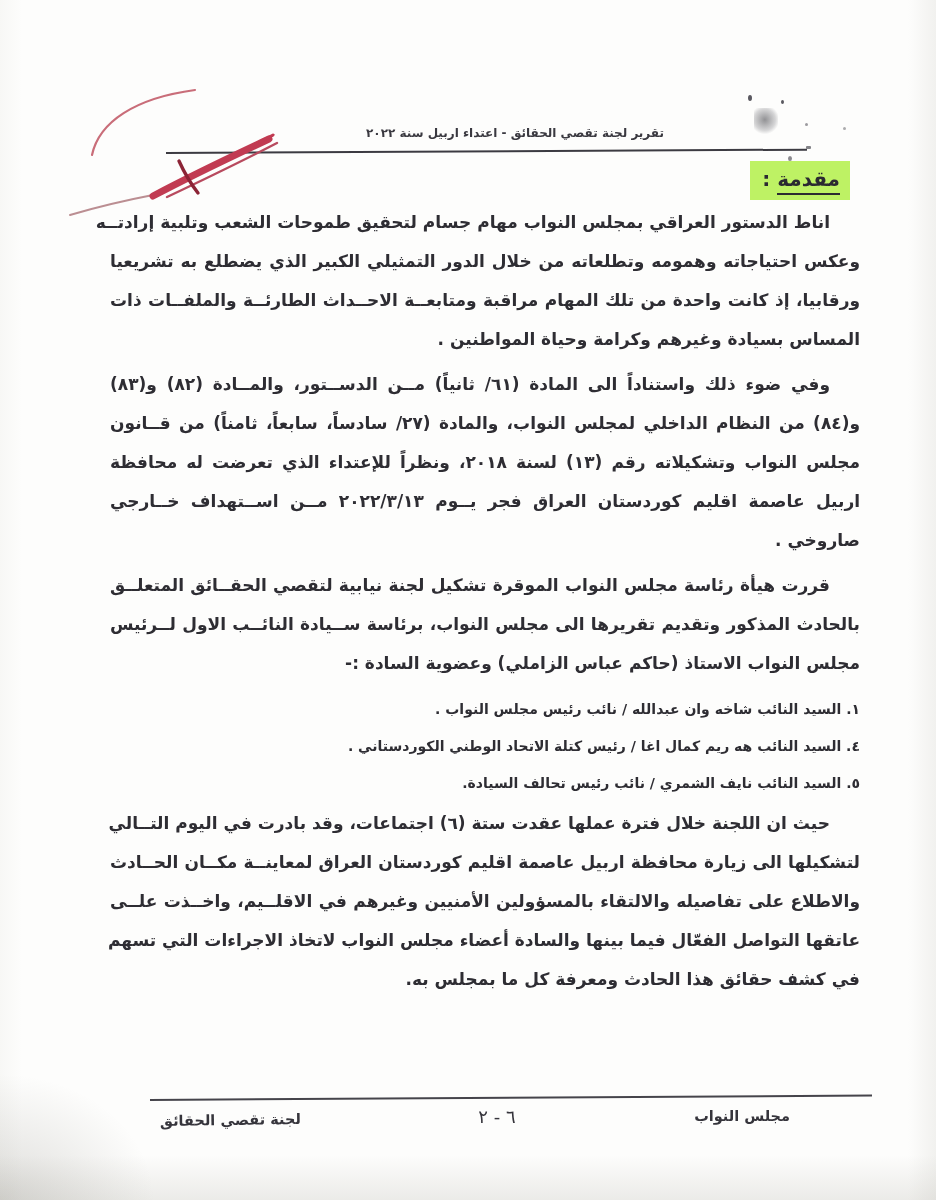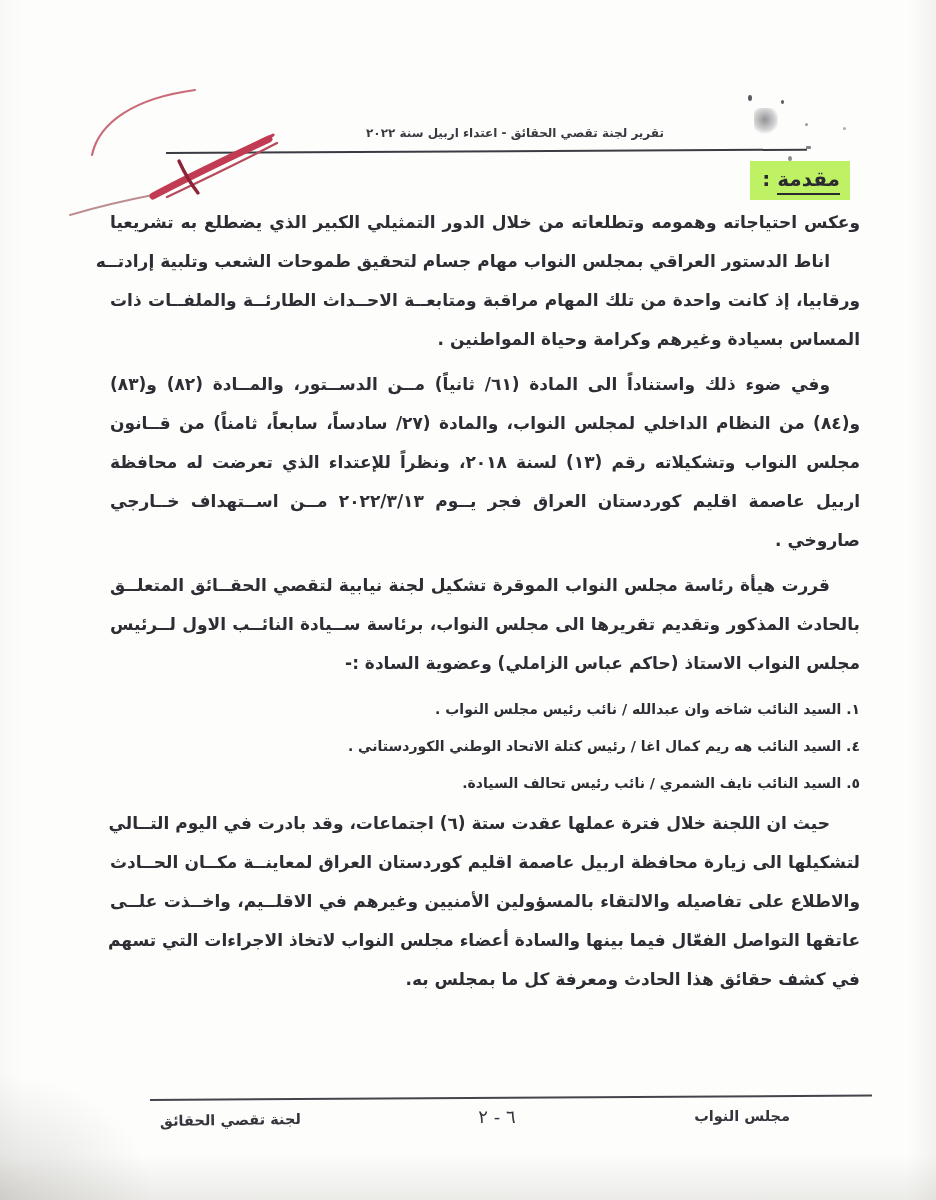--- a/index.html
+++ b/index.html
@@ -92,22 +92,22 @@
 </svg>
 
 <div class="intro-heading">
   <span class="word">مقدمة</span>
   <span>:</span>
 </div>
 
 <div class="body-text">
 
   <div class="para">
+    <div class="tline first">اناط الدستور العراقي بمجلس النواب مهام جسام لتحقيق طموحات الشعب وتلبية إرادتــه</div>
     <div class="tline">وعكس احتياجاته وهمومه وتطلعاته من خلال الدور التمثيلي الكبير الذي يضطلع به تشريعيا</div>
-    <div class="tline first">اناط الدستور العراقي بمجلس النواب مهام جسام لتحقيق طموحات الشعب وتلبية إرادتــه</div>
     <div class="tline">ورقابيا، إذ كانت واحدة من تلك المهام مراقبة ومتابعــة الاحــداث الطارئــة والملفــات ذات</div>
     <div class="tline last">المساس بسيادة وغيرهم وكرامة وحياة المواطنين .</div>
   </div>
 
   <div class="para">
     <div class="tline first">وفي ضوء ذلك واستناداً الى المادة (٦١/ ثانياً) مــن الدســتور، والمــادة (٨٢) و(٨٣)</div>
     <div class="tline">و(٨٤) من النظام الداخلي لمجلس النواب، والمادة (٢٧/ سادساً، سابعاً، ثامناً) من قــانون</div>
     <div class="tline">مجلس النواب وتشكيلاته رقم (١٣) لسنة ٢٠١٨، ونظراً للإعتداء الذي تعرضت له محافظة</div>
     <div class="tline">اربيل عاصمة اقليم كوردستان العراق فجر يــوم ٢٠٢٢/٣/١٣ مــن اســتهداف خــارجي</div>
     <div class="tline last">صاروخي .</div>

